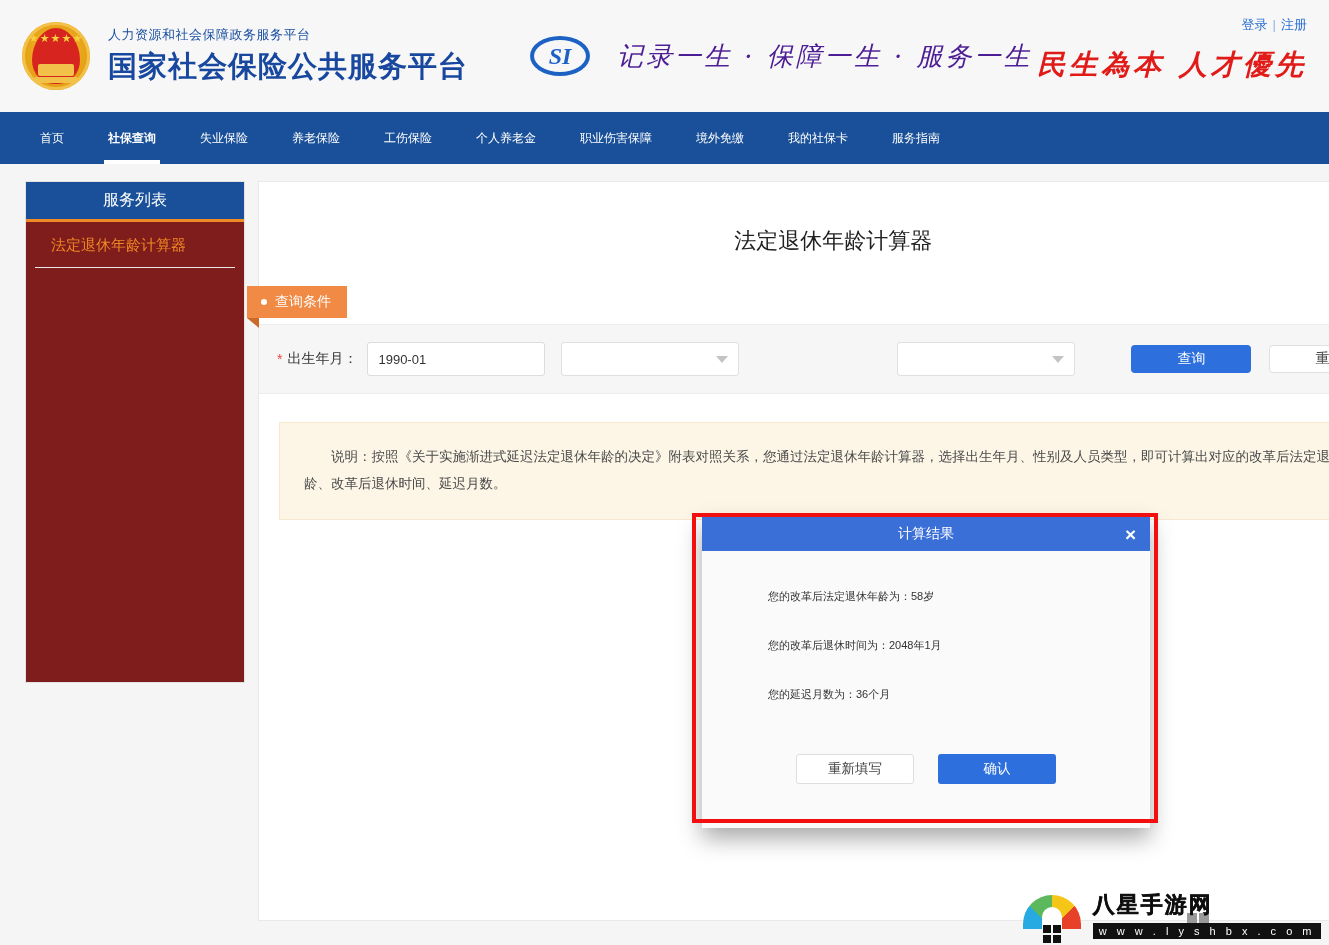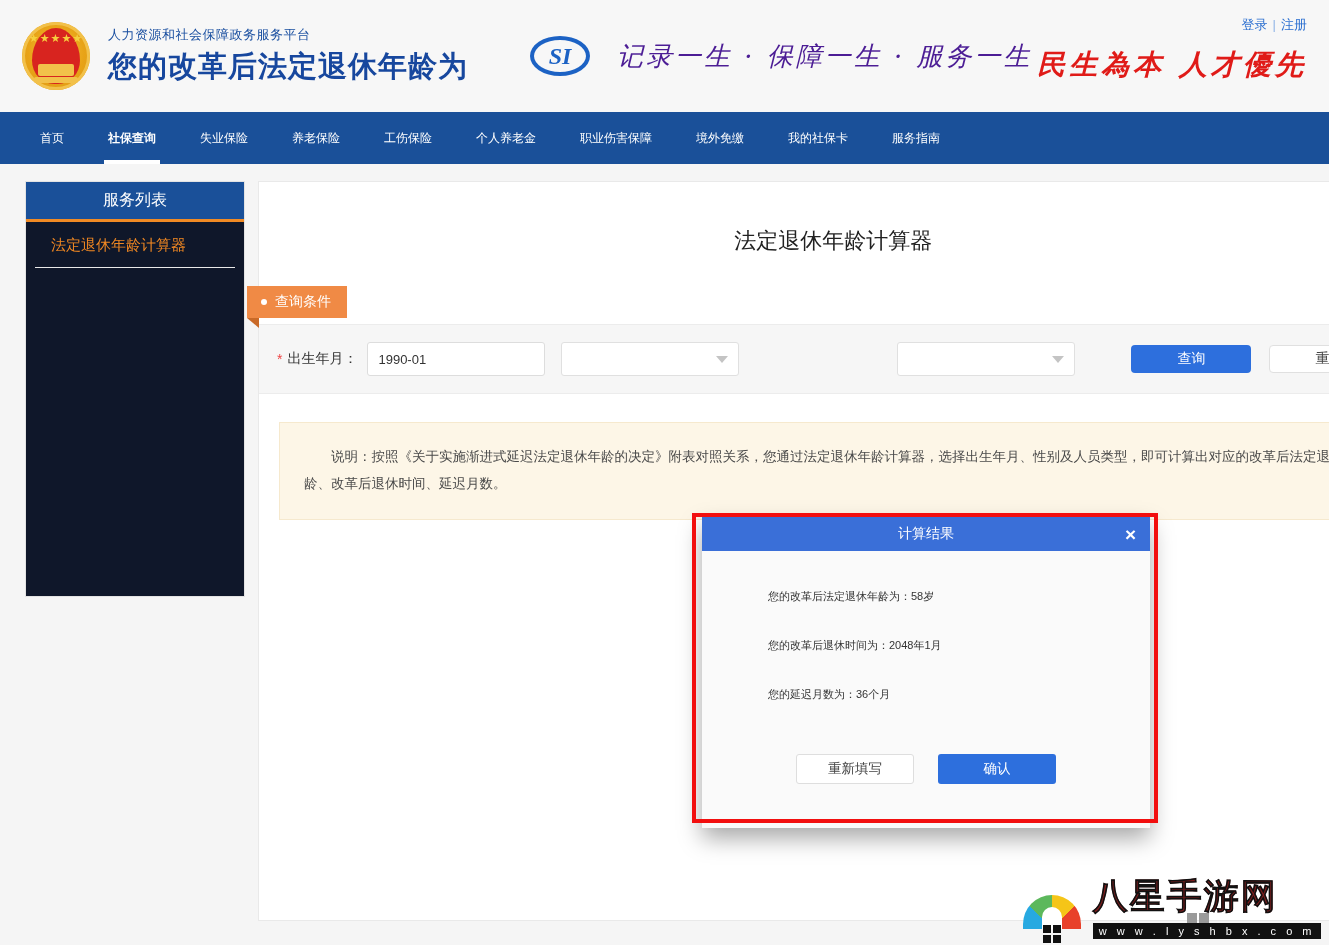--- a/index.html
+++ b/index.html
@@ -92,22 +92,22 @@
   .nav-item.active { font-weight: bold; }
   .nav-item.active::after {
     content: ""; position: absolute; left: 18px; right: 18px; bottom: 0;
     height: 4px; background: #fff;
   }
 
   
   .body-wrap { display: flex; padding: 17px 22px 0 25px; }
 
   .sidebar {
-    width: 220px; flex: none; background: #0f172a; border: 1px solid #e3e3e3;
-    height: 416px;
+    width: 220px; flex: none; background: #7f1d1d; border: 1px solid #e3e3e3;
+    height: 502px;
   }
   .sidebar-head {
     height: 40px; background: #1a5099; color: #fff; font-size: 16px;
     display: flex; align-items: center; justify-content: center;
     border-bottom: 3px solid #f08a24;
   }
   .sidebar-item {
     padding: 14px 0 12px 16px; font-size: 15px; color: #ef8722;
     border-bottom: 1px solid #e8e8e8; margin: 0 9px; cursor: pointer;
   }
@@ -221,21 +221,21 @@
     content: ""; position: absolute; left: 19px; bottom: 0; width: 20px; height: 22px;
     background: #fff; border-radius: 10px 10px 0 0;
   }
   .wm-squares {
     position: absolute; left: 20px; bottom: -4px; width: 18px; height: 18px;
     display: grid; grid-template-columns: 1fr 1fr; grid-template-rows: 1fr 1fr; gap: 2px;
   }
   .wm-squares i { background: #111; display: block; }
   .wm-text { display: flex; flex-direction: column; align-items: flex-start; }
   .wm-name {
-    font-size: 35px; font-weight: bold; color: #7f1d1d; letter-spacing: 2px;
+    font-size: 22px; font-weight: bold; color: #000000; letter-spacing: 2px;
     -webkit-text-stroke: 0.5px #111;
   }
   .wm-url {
     background: #111; color: #fff; font-size: 11px; letter-spacing: 3.5px;
     padding: 2px 6px; margin-top: 3px; width: 100%; text-align: right;
     font-family: "Liberation Sans", sans-serif;
   }
   .taskbar-icon {
     position: absolute; right: 120px; bottom: 10px; width: 22px; height: 22px;
     display: grid; grid-template-columns: 1fr 1fr; grid-template-rows: 1fr 1fr;
@@ -252,21 +252,21 @@
     <div class="emblem">
       <div class="ring"></div>
       <div class="shield"></div>
       <div class="stars">★★★★★</div>
       <div class="gate"></div>
       <div class="gate2"></div>
     </div>
 
     <div class="brand">
       <div class="sub">人力资源和社会保障政务服务平台</div>
-      <div class="main">您的改革后法定退休年龄为</div>
+      <div class="main">国家社会保险公共服务平台</div>
     </div>
 
     <div class="slogan-block">
       <div class="si-logo">
         <div class="oval"></div>
         <div class="txt">SI</div>
       </div>
       <div class="slogan-text">记录一生 · 保障一生 · 服务一生</div>
     </div>
 

